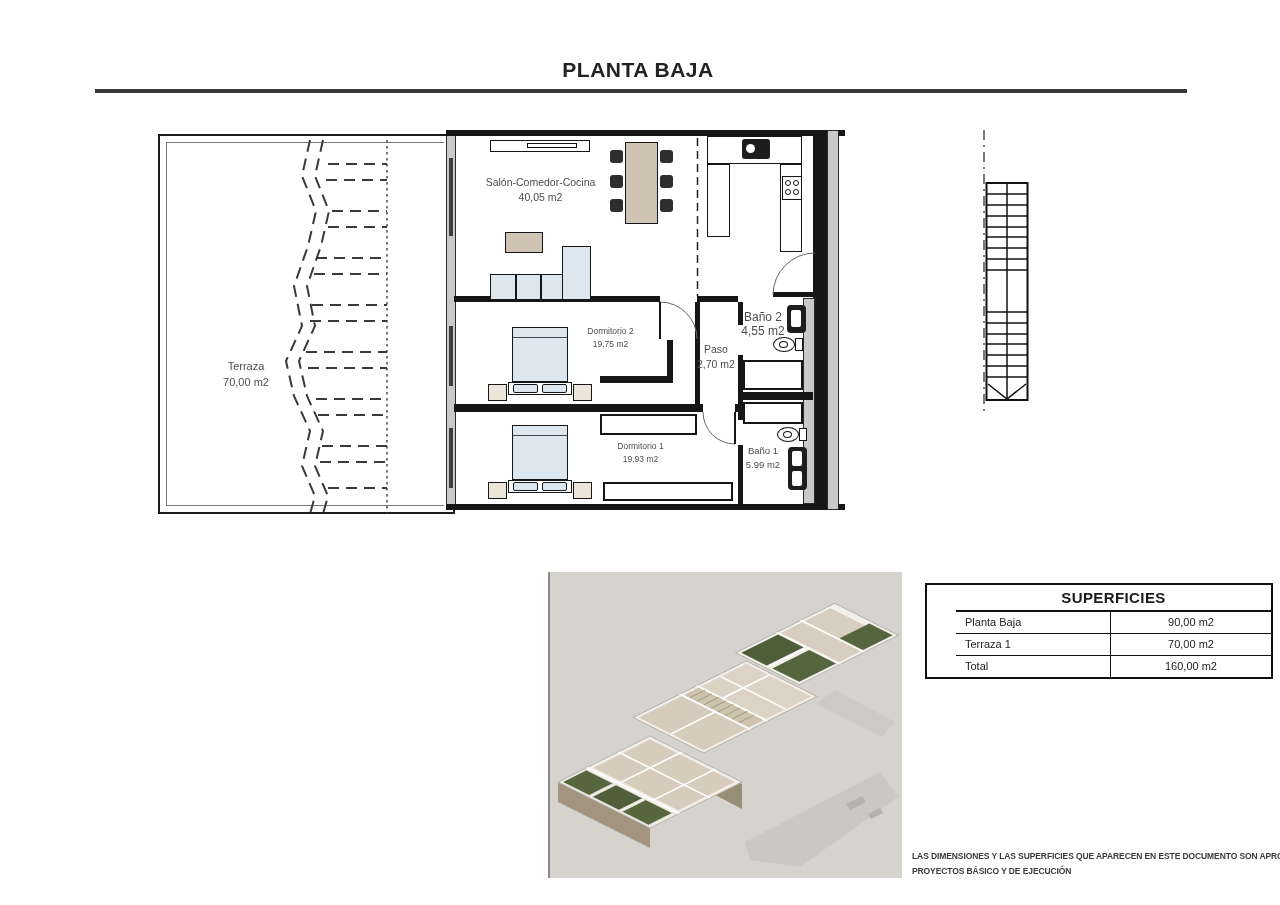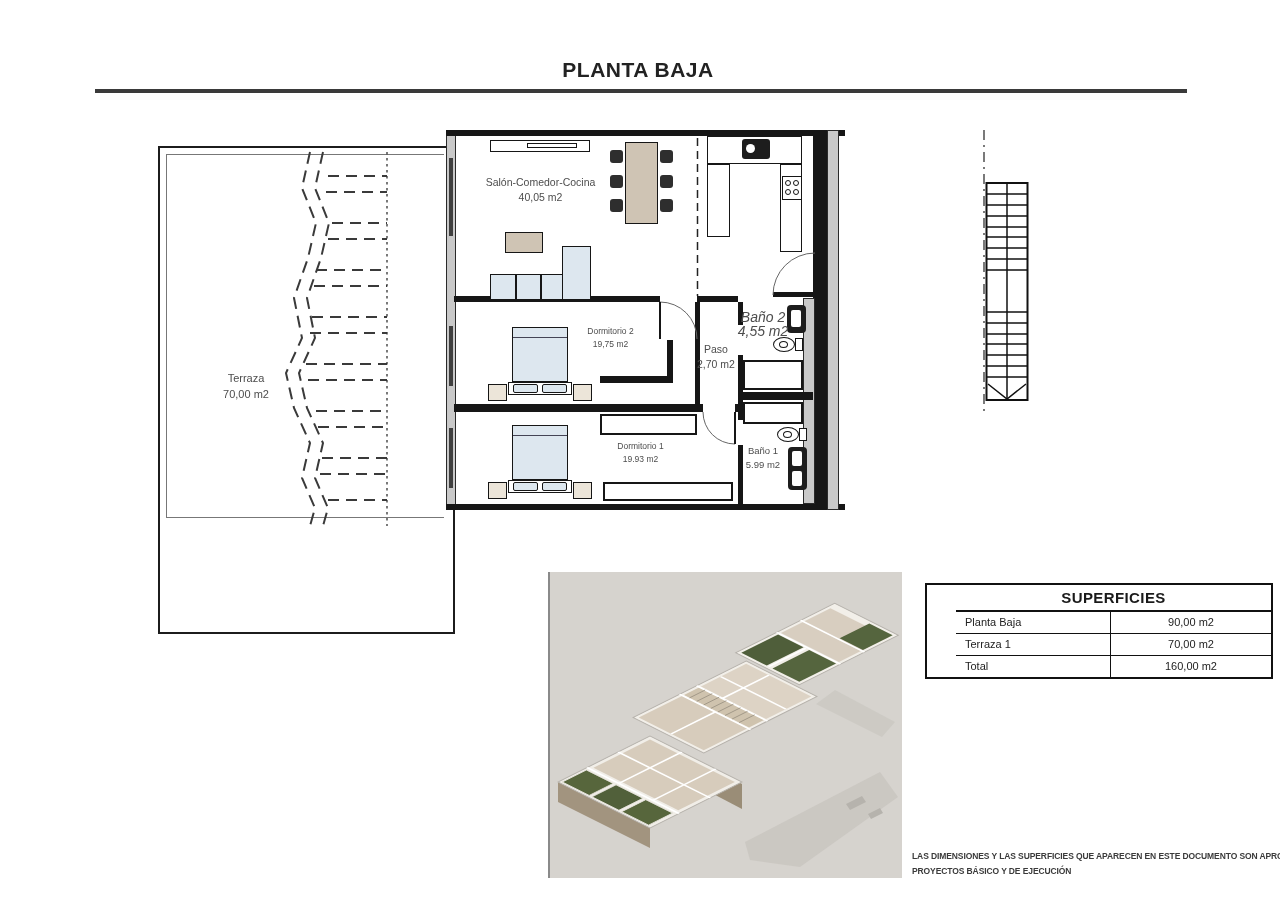--- a/index.html
+++ b/index.html
@@ -38,21 +38,21 @@
 </head>
 <body>
 
 <div class="page">
 
   <div class="abs title" style="left:518px;top:58px;width:240px;">PLANTA BAJA</div>
   <div class="abs rule" style="left:95px;top:89px;width:1092px;height:4px;"></div>
 
   <div class="abs" style="left:158px;top:130px;width:687px;height:380px;">
 
-    <div class="abs" style="left:0;top:16px;width:297px;height:488px;border:2px solid #1c1c1c;">
+    <div class="abs" style="left:0;top:4px;width:297px;height:380px;border:2px solid #1c1c1c;">
       <div class="abs" style="left:6px;top:6px;width:278px;height:364px;border:1px solid #777;border-right:none;"></div>
       <svg width="297" height="380" viewBox="0 0 297 380" style="position:absolute;left:0;top:0;">
         <path d="M150,4 L142,40 L156,75 L148,110 L134,150 L142,190 L126,225 L134,260 L150,295 L142,330 L155,360 L150,378" fill="none" stroke="#3a3a3a" stroke-width="2" stroke-dasharray="12 7"></path>
         <path d="M163,4 L155,40 L169,75 L161,110 L147,150 L155,190 L139,225 L147,260 L163,295 L155,330 L168,360 L163,378" fill="none" stroke="#3a3a3a" stroke-width="2" stroke-dasharray="12 7"></path>
         <g stroke="#3a3a3a" stroke-width="2" stroke-dasharray="11 7">
           <line x1="168" y1="28" x2="227" y2="28"></line>  
             <line x1="166" y1="44" x2="227" y2="44"></line>
           <line x1="172" y1="75" x2="227" y2="75"></line>  
             <line x1="168" y1="91" x2="227" y2="91"></line>
           <line x1="156" y1="122" x2="227" y2="122"></line> 
@@ -170,21 +170,21 @@
       <div>40,05 m2</div>
     </div>
     <div class="rlabel" style="left:395px;top:195px;width:115px;font-size:8.5px;line-height:13px;">
       <div>Dormitorio 2</div>
       <div>19,75 m2</div>
     </div>
     <div class="rlabel" style="left:530px;top:212px;width:56px;font-size:10.5px;line-height:15px;">
       <div>Paso</div>
       <div>2,70 m2</div>
     </div>
-    <div class="rlabel" style="left:577px;top:180px;width:56px;font-size:14px;line-height:14px;font-style:italic;">
+    <div class="rlabel" style="left:577px;top:180px;width:56px;font-size:12px;line-height:14px;">
       <div>Baño 2</div>
       <div>4,55 m2</div>
     </div>
     <div class="rlabel" style="left:425px;top:310px;width:115px;font-size:8.5px;line-height:13px;">
       <div>Dormitorio 1</div>
       <div>19.93 m2</div>
     </div>
     <div class="rlabel" style="left:577px;top:314px;width:56px;font-size:9.5px;line-height:14px;">
       <div>Baño 1</div>
       <div>5.99 m2</div>

